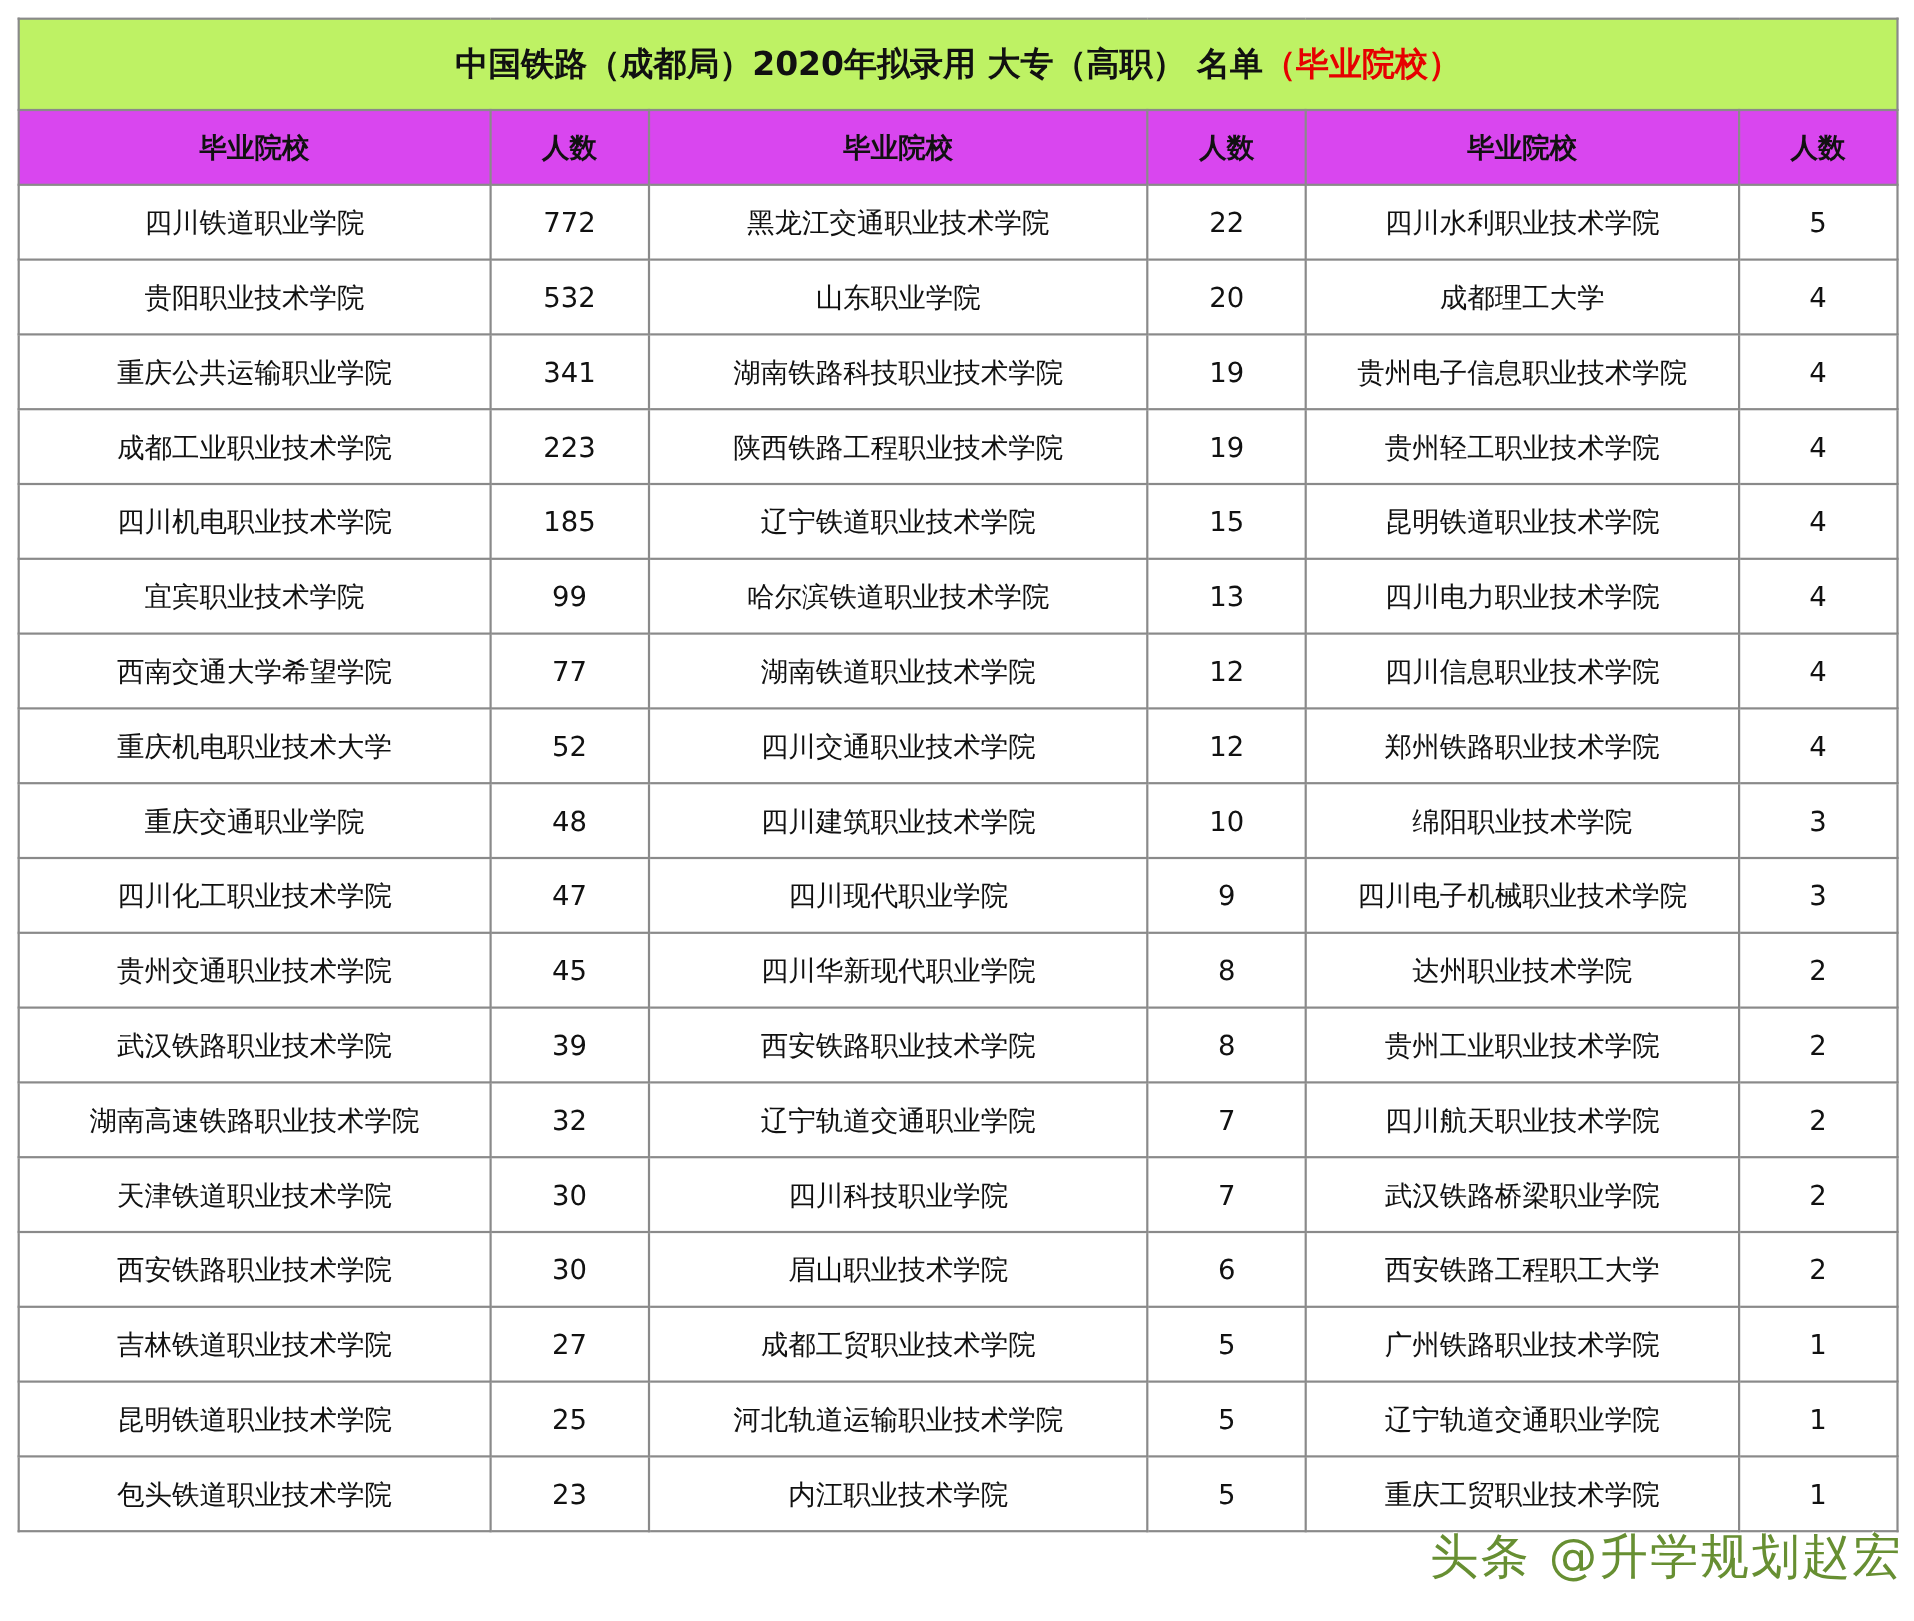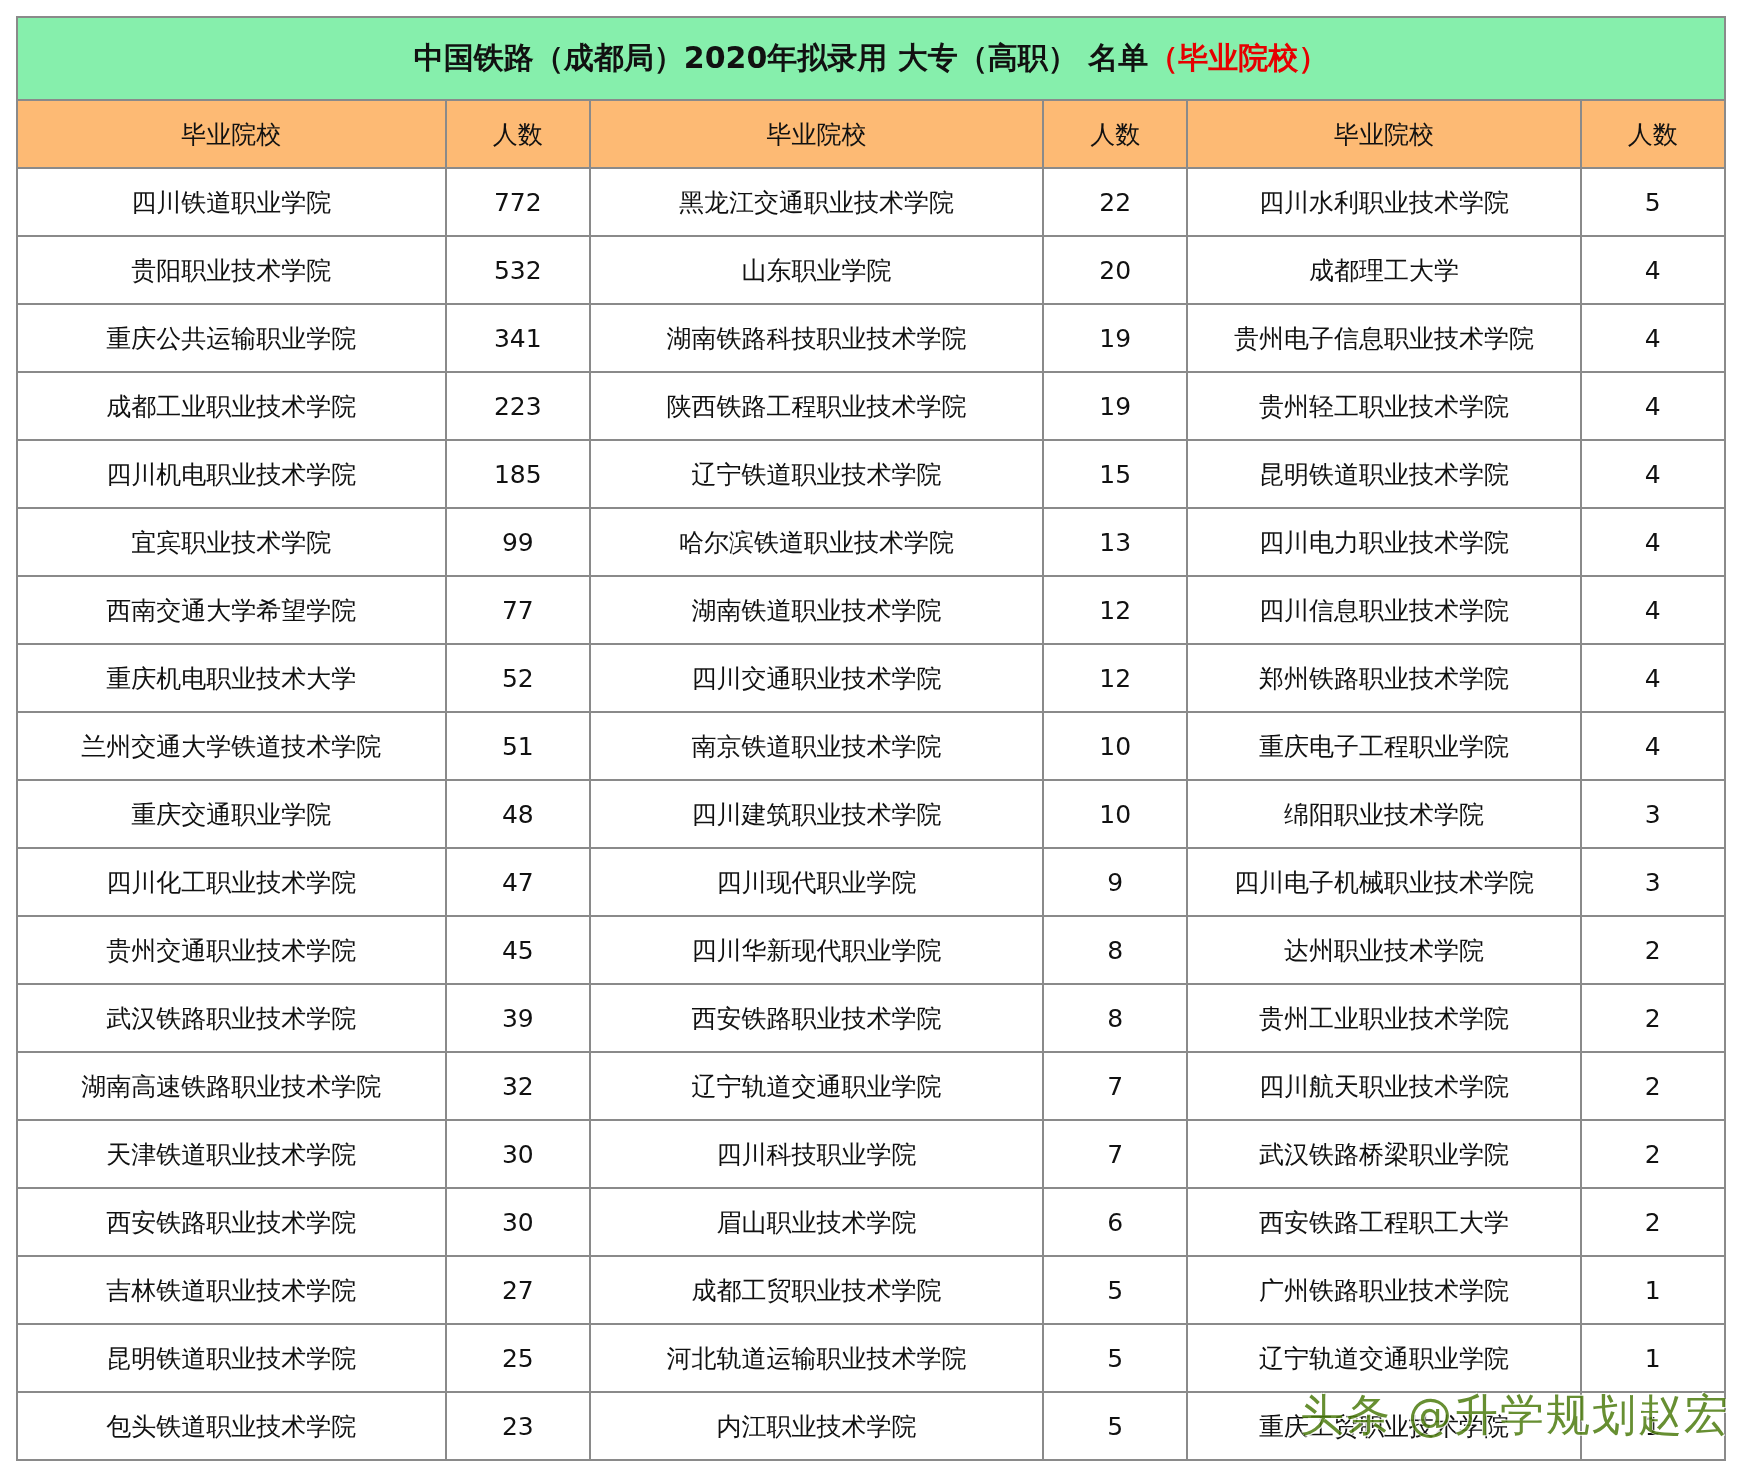--- a/index.html
+++ b/index.html
@@ -1,23 +1,23 @@
 <!DOCTYPE html>
 <html><head>
 <meta charset="utf-8">
 <style>
   html, body { margin: 0; padding: 0; background: #ffffff; }
   body { width: 1740px; height: 1474px; position: relative; overflow: hidden;
          font-family: "DejaVu Sans", "Liberation Sans", sans-serif; color: #111; }
   .sheet { position: absolute; left: 16px; top: 16px; width: 1710px; }
   table { border-collapse: collapse; width: 1710px; table-layout: fixed; }
   td, th { border: 2px solid #8a8a8a; text-align: center; vertical-align: middle; padding: 0; }
-  .title-cell { height: 81px; font-size: 30px; font-weight: bold; background: #86efac; text-align: center; }
+  .title-cell { height: 81px; font-size: 30px; font-weight: bold; background: #bef264; text-align: center; }
   .title-red { color: #e60000; }
-  th { height: 66px; background: #fdba74; font-size: 25px; font-weight: normal; }
+  th { height: 66px; background: #d946ef; font-size: 25px; font-weight: bold; }
   td.body { height: 66px; font-size: 25px; font-weight: normal; background: #fff; }
   .watermark { position: absolute; left: 1300px; top: 1386px; font-size: 44px; color: #4d7c0f;
                opacity: 0.85; letter-spacing: 2px; white-space: nowrap; pointer-events: none;
                text-shadow: 1px 1px 0 #fff, -1px -1px 0 #fff; }
 </style>
 </head>
 <body>
 
 <div class="sheet">
   <table>
@@ -103,28 +103,20 @@
         </tr>
         <tr>
           <td class="body">重庆机电职业技术大学</td>
           <td class="body">52</td>
           <td class="body">四川交通职业技术学院</td>
           <td class="body">12</td>
           <td class="body">郑州铁路职业技术学院</td>
           <td class="body">4</td>
         </tr>
         <tr>
-          <td class="body">兰州交通大学铁道技术学院</td>
-          <td class="body">51</td>
-          <td class="body">南京铁道职业技术学院</td>
-          <td class="body">10</td>
-          <td class="body">重庆电子工程职业学院</td>
-          <td class="body">4</td>
-        </tr>
-        <tr>
           <td class="body">重庆交通职业学院</td>
           <td class="body">48</td>
           <td class="body">四川建筑职业技术学院</td>
           <td class="body">10</td>
           <td class="body">绵阳职业技术学院</td>
           <td class="body">3</td>
         </tr>
         <tr>
           <td class="body">四川化工职业技术学院</td>
           <td class="body">47</td>

